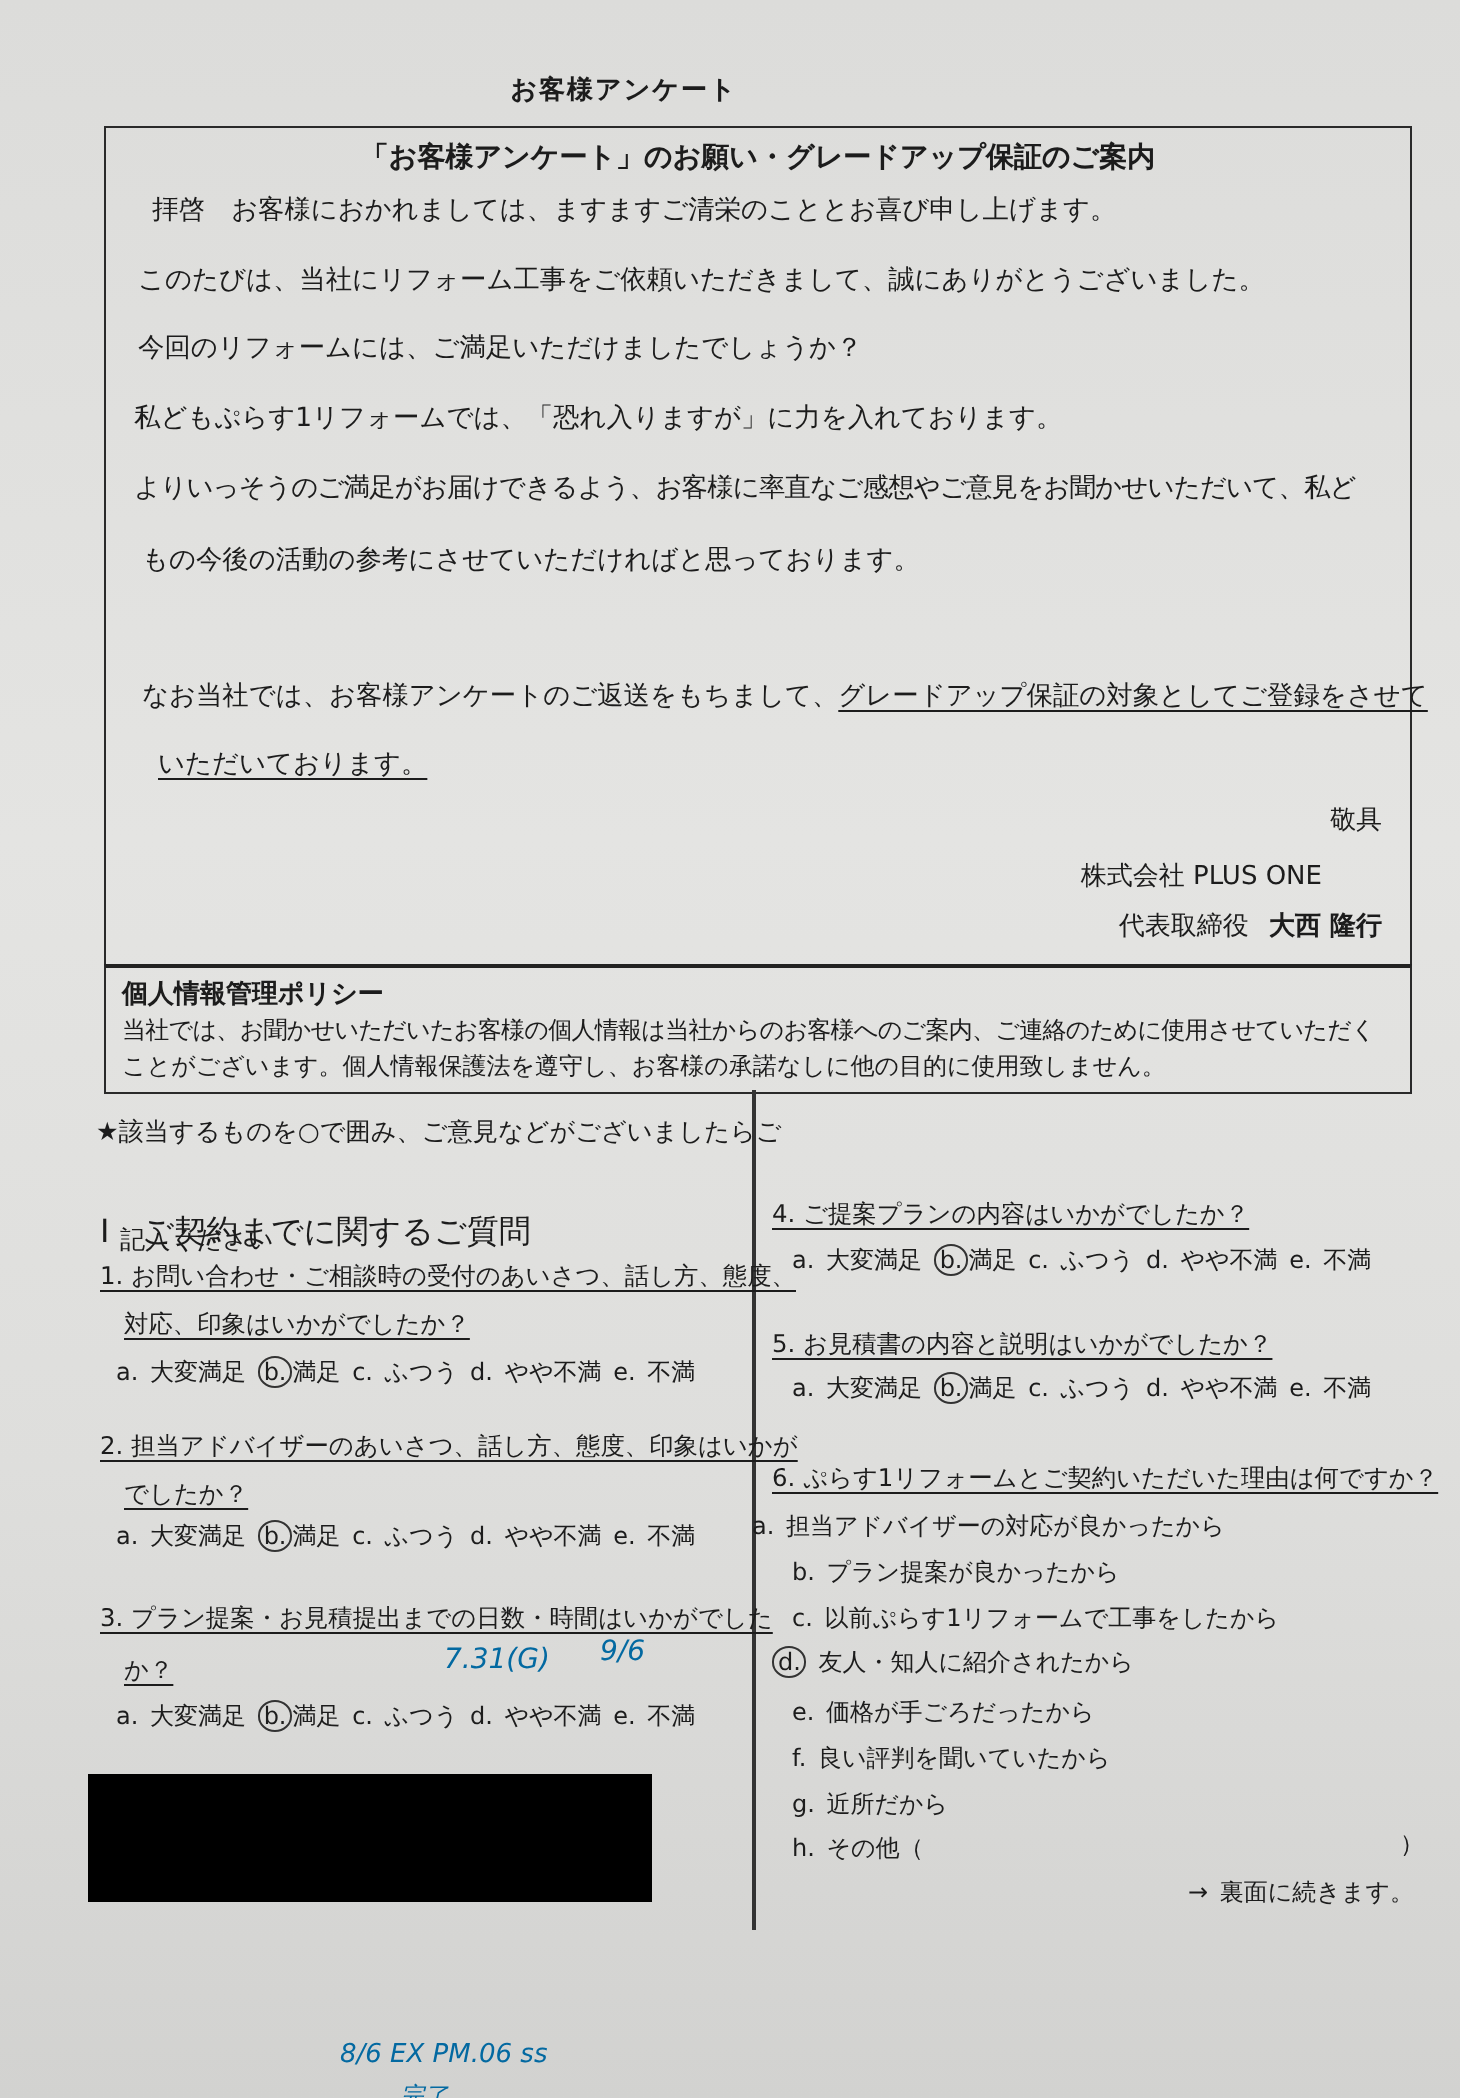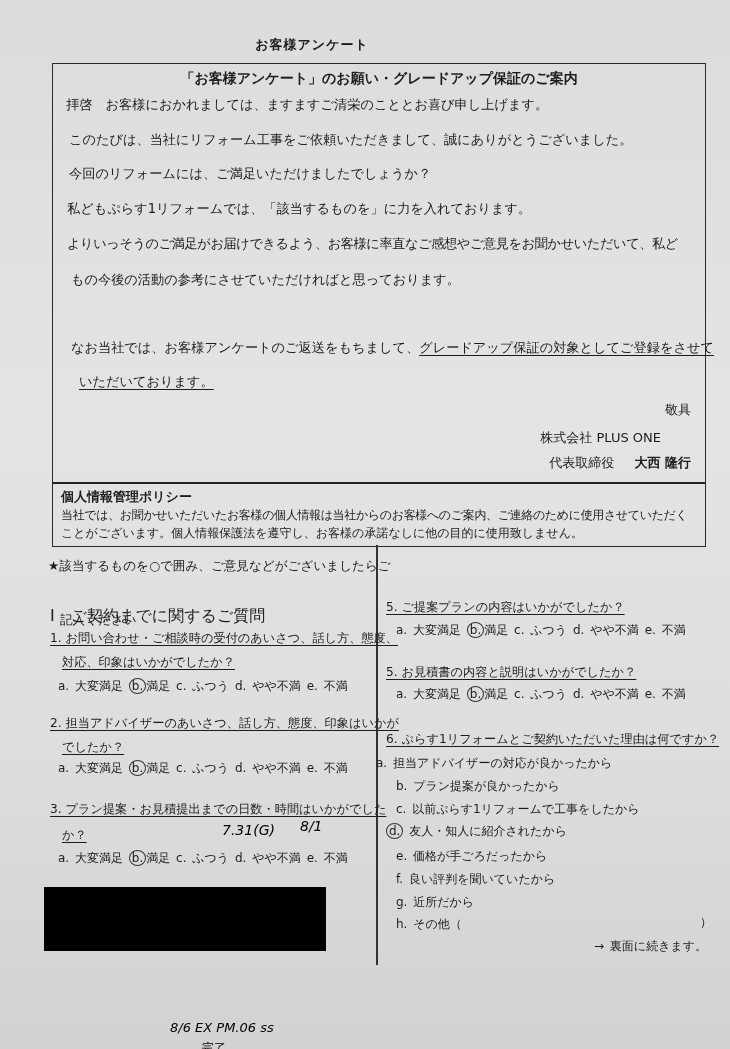--- a/index.html
+++ b/index.html
@@ -18,44 +18,44 @@
   .sig { position:absolute; font-size:13px; white-space:nowrap; }
   .box2 { left:52px; top:482px; width:652px; height:62px; border:1.5px solid #2a2a2a; border-top:2px solid #222; }
   .box2-h { position:absolute; left:8px; top:4px; font-size:13px; font-weight:bold; }
   .box2-t { position:absolute; left:8px; font-size:12px; white-space:nowrap; }
   .divider { left:376px; top:545px; width:2px; height:420px; background:#333; }
   .q { position:absolute; font-size:12.2px; white-space:nowrap; }
   .qh { text-decoration: underline; text-underline-offset:3px; }
   .opts { position:absolute; font-size:12px; white-space:nowrap; word-spacing:2px; }
   .circ { display:inline-block; border:1.4px solid #333; border-radius:50%; padding:0 2px; line-height:14px; }
   .redact { left:44px; top:887px; width:282px; height:64px; background:#000; }
-  .pencil { color:#000000; font-size:14px; font-style:italic; }
+  .pencil { color:#0369a1; font-size:14px; font-style:italic; }
 </style>
 </head>
 <body>
 
 <div class="abs title">お客様アンケート</div>
 
 <div class="abs box1">
   <div class="box1-head">「お客様アンケート」のお願い・グレードアップ保証のご案内</div>
-  <div class="p" style="left:13px;top:32px;">拝啓　お客様におかれましては、ますますご清栄のこととお喜び申し上げます。</div>
+  <div class="p" style="left:23px;top:32px;">拝啓　お客様におかれましては、ますますご清栄のこととお喜び申し上げます。</div>
   <div class="p" style="left:16px;top:101px;">今回のリフォームには、ご満足いただけましたでしょうか？</div>
   <div class="p" style="left:16px;top:67px;">このたびは、当社にリフォーム工事をご依頼いただきまして、誠にありがとうございました。</div>
-  <div class="p" style="left:14px;top:136px;">私どもぷらす1リフォームでは、「該当するものを」に力を入れております。</div>
+  <div class="p" style="left:14px;top:136px;">私どもぷらす1リフォームでは、「恐れ入りますが」に力を入れております。</div>
   <div class="p" style="left:18px;top:207px;">もの今後の活動の参考にさせていただければと思っております。</div>
   <div class="p" style="left:14px;top:171px;letter-spacing:-0.4px;">よりいっそうのご満足がお届けできるよう、お客様に率直なご感想やご意見をお聞かせいただいて、私ど</div>
   <div class="p" style="left:18px;top:275px;">
     <span>なお当社では、お客様アンケートのご返送をもちまして、</span><span class="ul">グレードアップ保証の対象としてご登録をさせて</span>
   </div>
   <div class="p ul" style="left:26px;top:309px;">いただいております。</div>
   <div class="sig" style="right:14px;top:337px;">敬具</div>
   <div class="sig" style="right:44px;top:365px;">株式会社 PLUS ONE</div>
   <div class="sig" style="right:14px;top:390px;">
     <span>代表取締役</span>
-    <span style="font-family:'DejaVu Serif',serif;font-weight:bold;margin-left:16px;">大西 隆行</span>
+    <span style="font-family:'DejaVu Serif',serif;font-weight:bold;margin-left:6px;">大西 隆行</span>
   </div>
 </div>
 
 <div class="abs box2">
   <div class="box2-h">個人情報管理ポリシー</div>
   <div class="box2-t" style="top:23px;letter-spacing:-0.35px;">当社では、お聞かせいただいたお客様の個人情報は当社からのお客様へのご案内、ご連絡のために使用させていただく</div>
   <div class="box2-t" style="top:41px;">ことがございます。個人情報保護法を遵守し、お客様の承諾なしに他の目的に使用致しません。</div>
 </div>
 
 <div class="abs divider"></div>
@@ -80,32 +80,32 @@
   <span>a. 大変満足</span>
   <span class="circ">b.</span><span>満足</span>
   <span>c. ふつう</span>
   <span>d. やや不満</span>
   <span>e. 不満</span>
 </div>
 
 <div class="abs q qh" style="left:50px;top:801px;">3. プラン提案・お見積提出までの日数・時間はいかがでした</div>
 <div class="abs q qh" style="left:62px;top:827px;">か？</div>
 <div class="abs pencil" style="left:222px;top:822px;">7.31(G)</div>
-<div class="abs pencil" style="left:300px;top:818px;">8/1</div>
+<div class="abs pencil" style="left:300px;top:818px;">9/6</div>
 <div class="abs opts" style="left:58px;top:850px;">
   <span>a. 大変満足</span>
   <span class="circ">b.</span><span>満足</span>
   <span>c. ふつう</span>
   <span>d. やや不満</span>
   <span>e. 不満</span>
 </div>
 
 <div class="abs redact"></div>
 
-<div class="abs q qh" style="left:386px;top:599px;">5. ご提案プランの内容はいかがでしたか？</div>
+<div class="abs q qh" style="left:386px;top:599px;">4. ご提案プランの内容はいかがでしたか？</div>
 <div class="abs opts" style="left:396px;top:622px;">
   <span>a. 大変満足</span>
   <span class="circ">b.</span><span>満足</span>
   <span>c. ふつう</span>
   <span>d. やや不満</span>
   <span>e. 不満</span>
 </div>
 
 <div class="abs q qh" style="left:386px;top:664px;">5. お見積書の内容と説明はいかがでしたか？</div>
 <div class="abs opts" style="left:396px;top:686px;">

